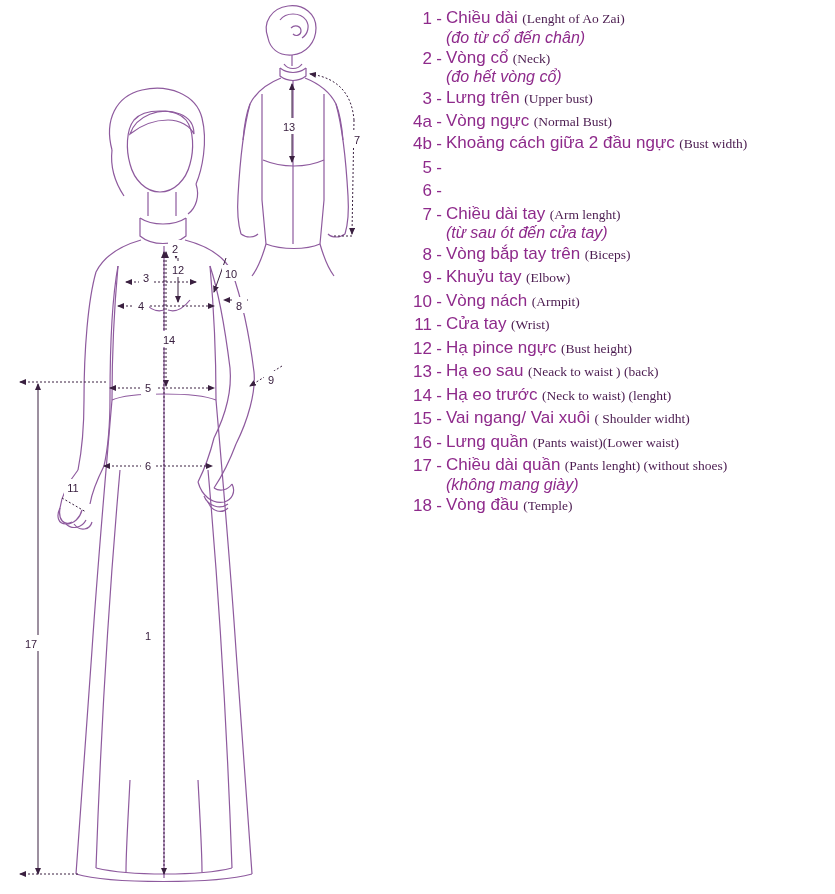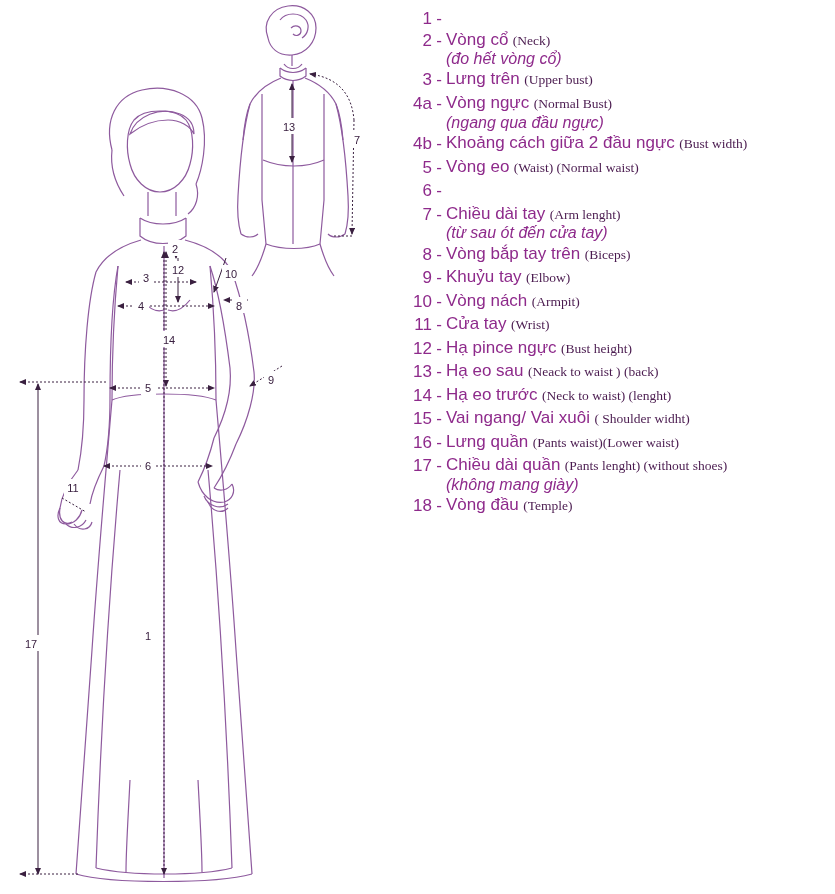--- a/index.html
+++ b/index.html
@@ -258,20 +258,25 @@
         <text class="lbl" x="31" y="648" text-anchor="middle">17</text>
       </g>
     </svg>
   </div>
 
   <div id="legend-panel">
 
     <div class="legend-row row-tight">
       <div class="legend-num">1</div>
       <div class="legend-dash">-</div>
+      <div class="legend-text">
+        <span class="legend-vi">Chiều dài</span>
+        <span class="legend-en">(Lenght of Ao Zai)</span>
+        <span class="legend-sub">(đo từ cổ đến chân)</span>
+      </div>
     </div>
 
     <div class="legend-row row-tight">
       <div class="legend-num">2</div>
       <div class="legend-dash">-</div>
       <div class="legend-text">
         <span class="legend-vi">Vòng cổ</span>
         <span class="legend-en">(Neck)</span>
         <span class="legend-sub">(đo hết vòng cổ)</span>
       </div>
@@ -285,40 +290,35 @@
         <span class="legend-en">(Upper bust)</span>
       </div>
     </div>
 
     <div class="legend-row row-tight">
       <div class="legend-num">4a</div>
       <div class="legend-dash">-</div>
       <div class="legend-text">
         <span class="legend-vi">Vòng ngực</span>
         <span class="legend-en">(Normal Bust)</span>
-        <span class="legend-sub">(ngang qua đầu ngực)</span>
       </div>
     </div>
 
     <div class="legend-row">
       <div class="legend-num">4b</div>
       <div class="legend-dash">-</div>
       <div class="legend-text">
         <span class="legend-vi">Khoảng cách giữa 2 đầu ngực</span>
         <span class="legend-en">(Bust width)</span>
       </div>
     </div>
 
     <div class="legend-row">
       <div class="legend-num">5</div>
       <div class="legend-dash">-</div>
-      <div class="legend-text">
-        <span class="legend-vi">Vòng eo</span>
-        <span class="legend-en">(Waist) (Normal waist)</span>
-      </div>
     </div>
 
     <div class="legend-row">
       <div class="legend-num">6</div>
       <div class="legend-dash">-</div>
     </div>
 
     <div class="legend-row row-tight">
       <div class="legend-num">7</div>
       <div class="legend-dash">-</div>

